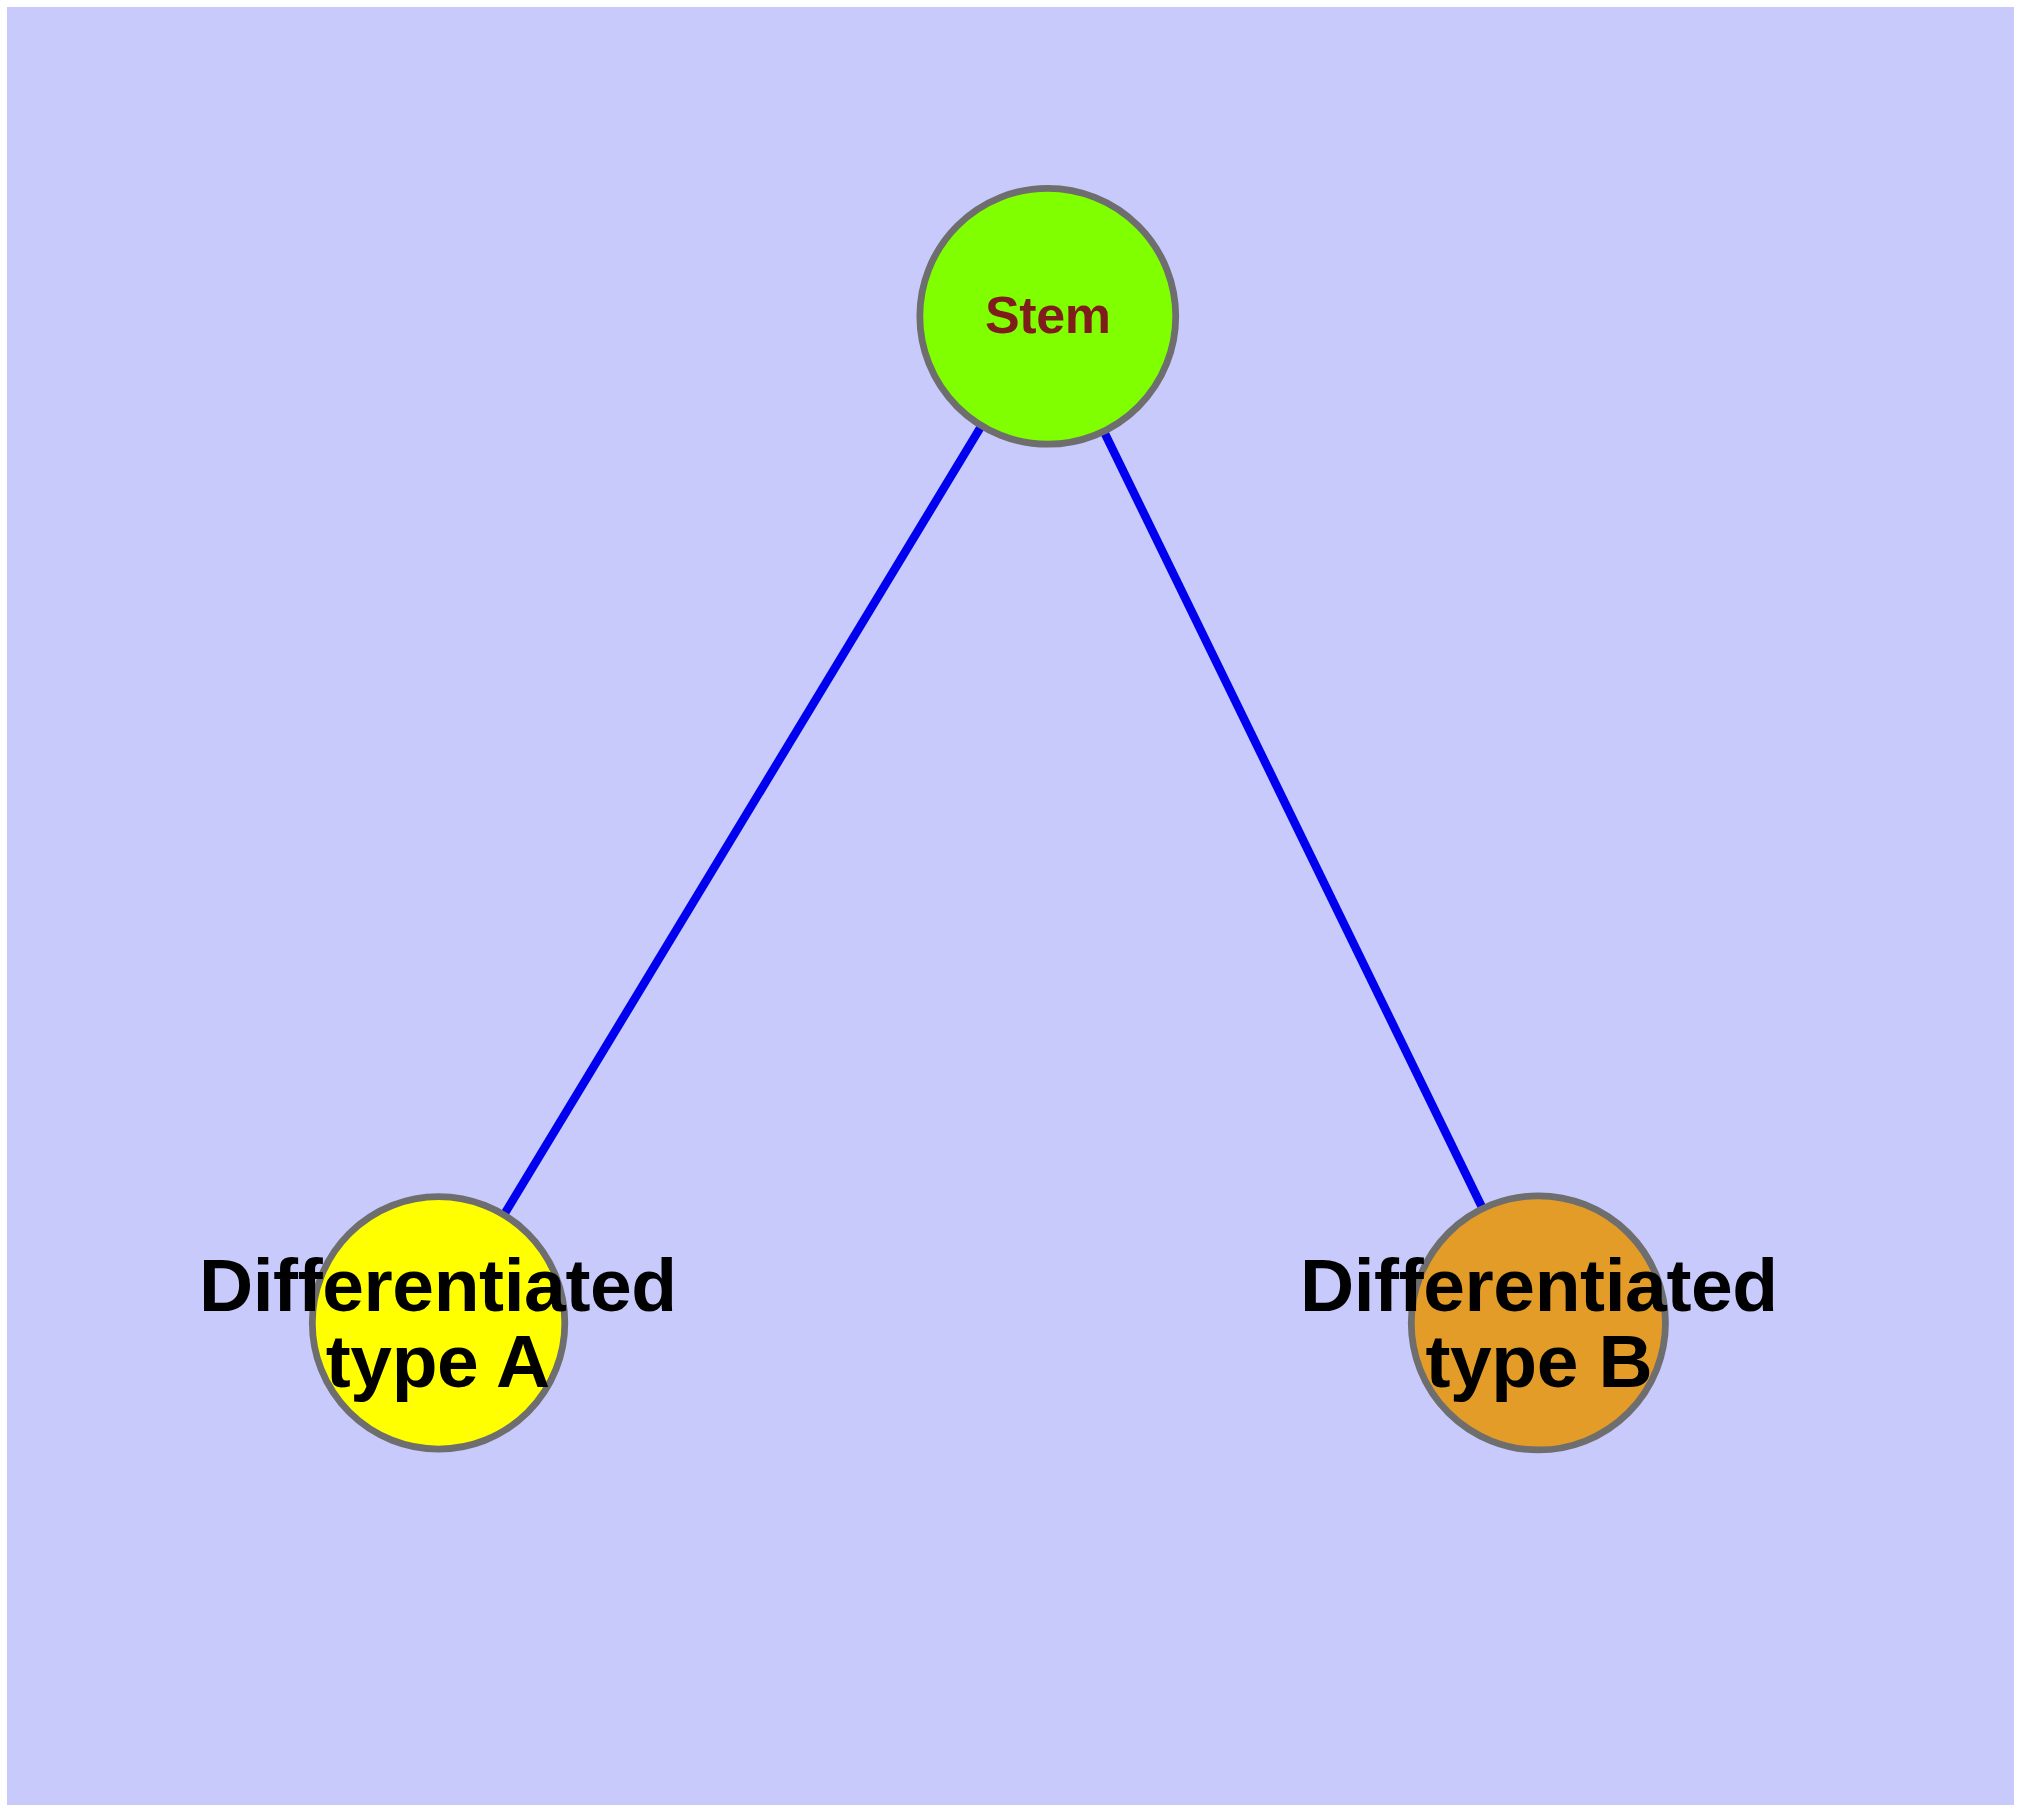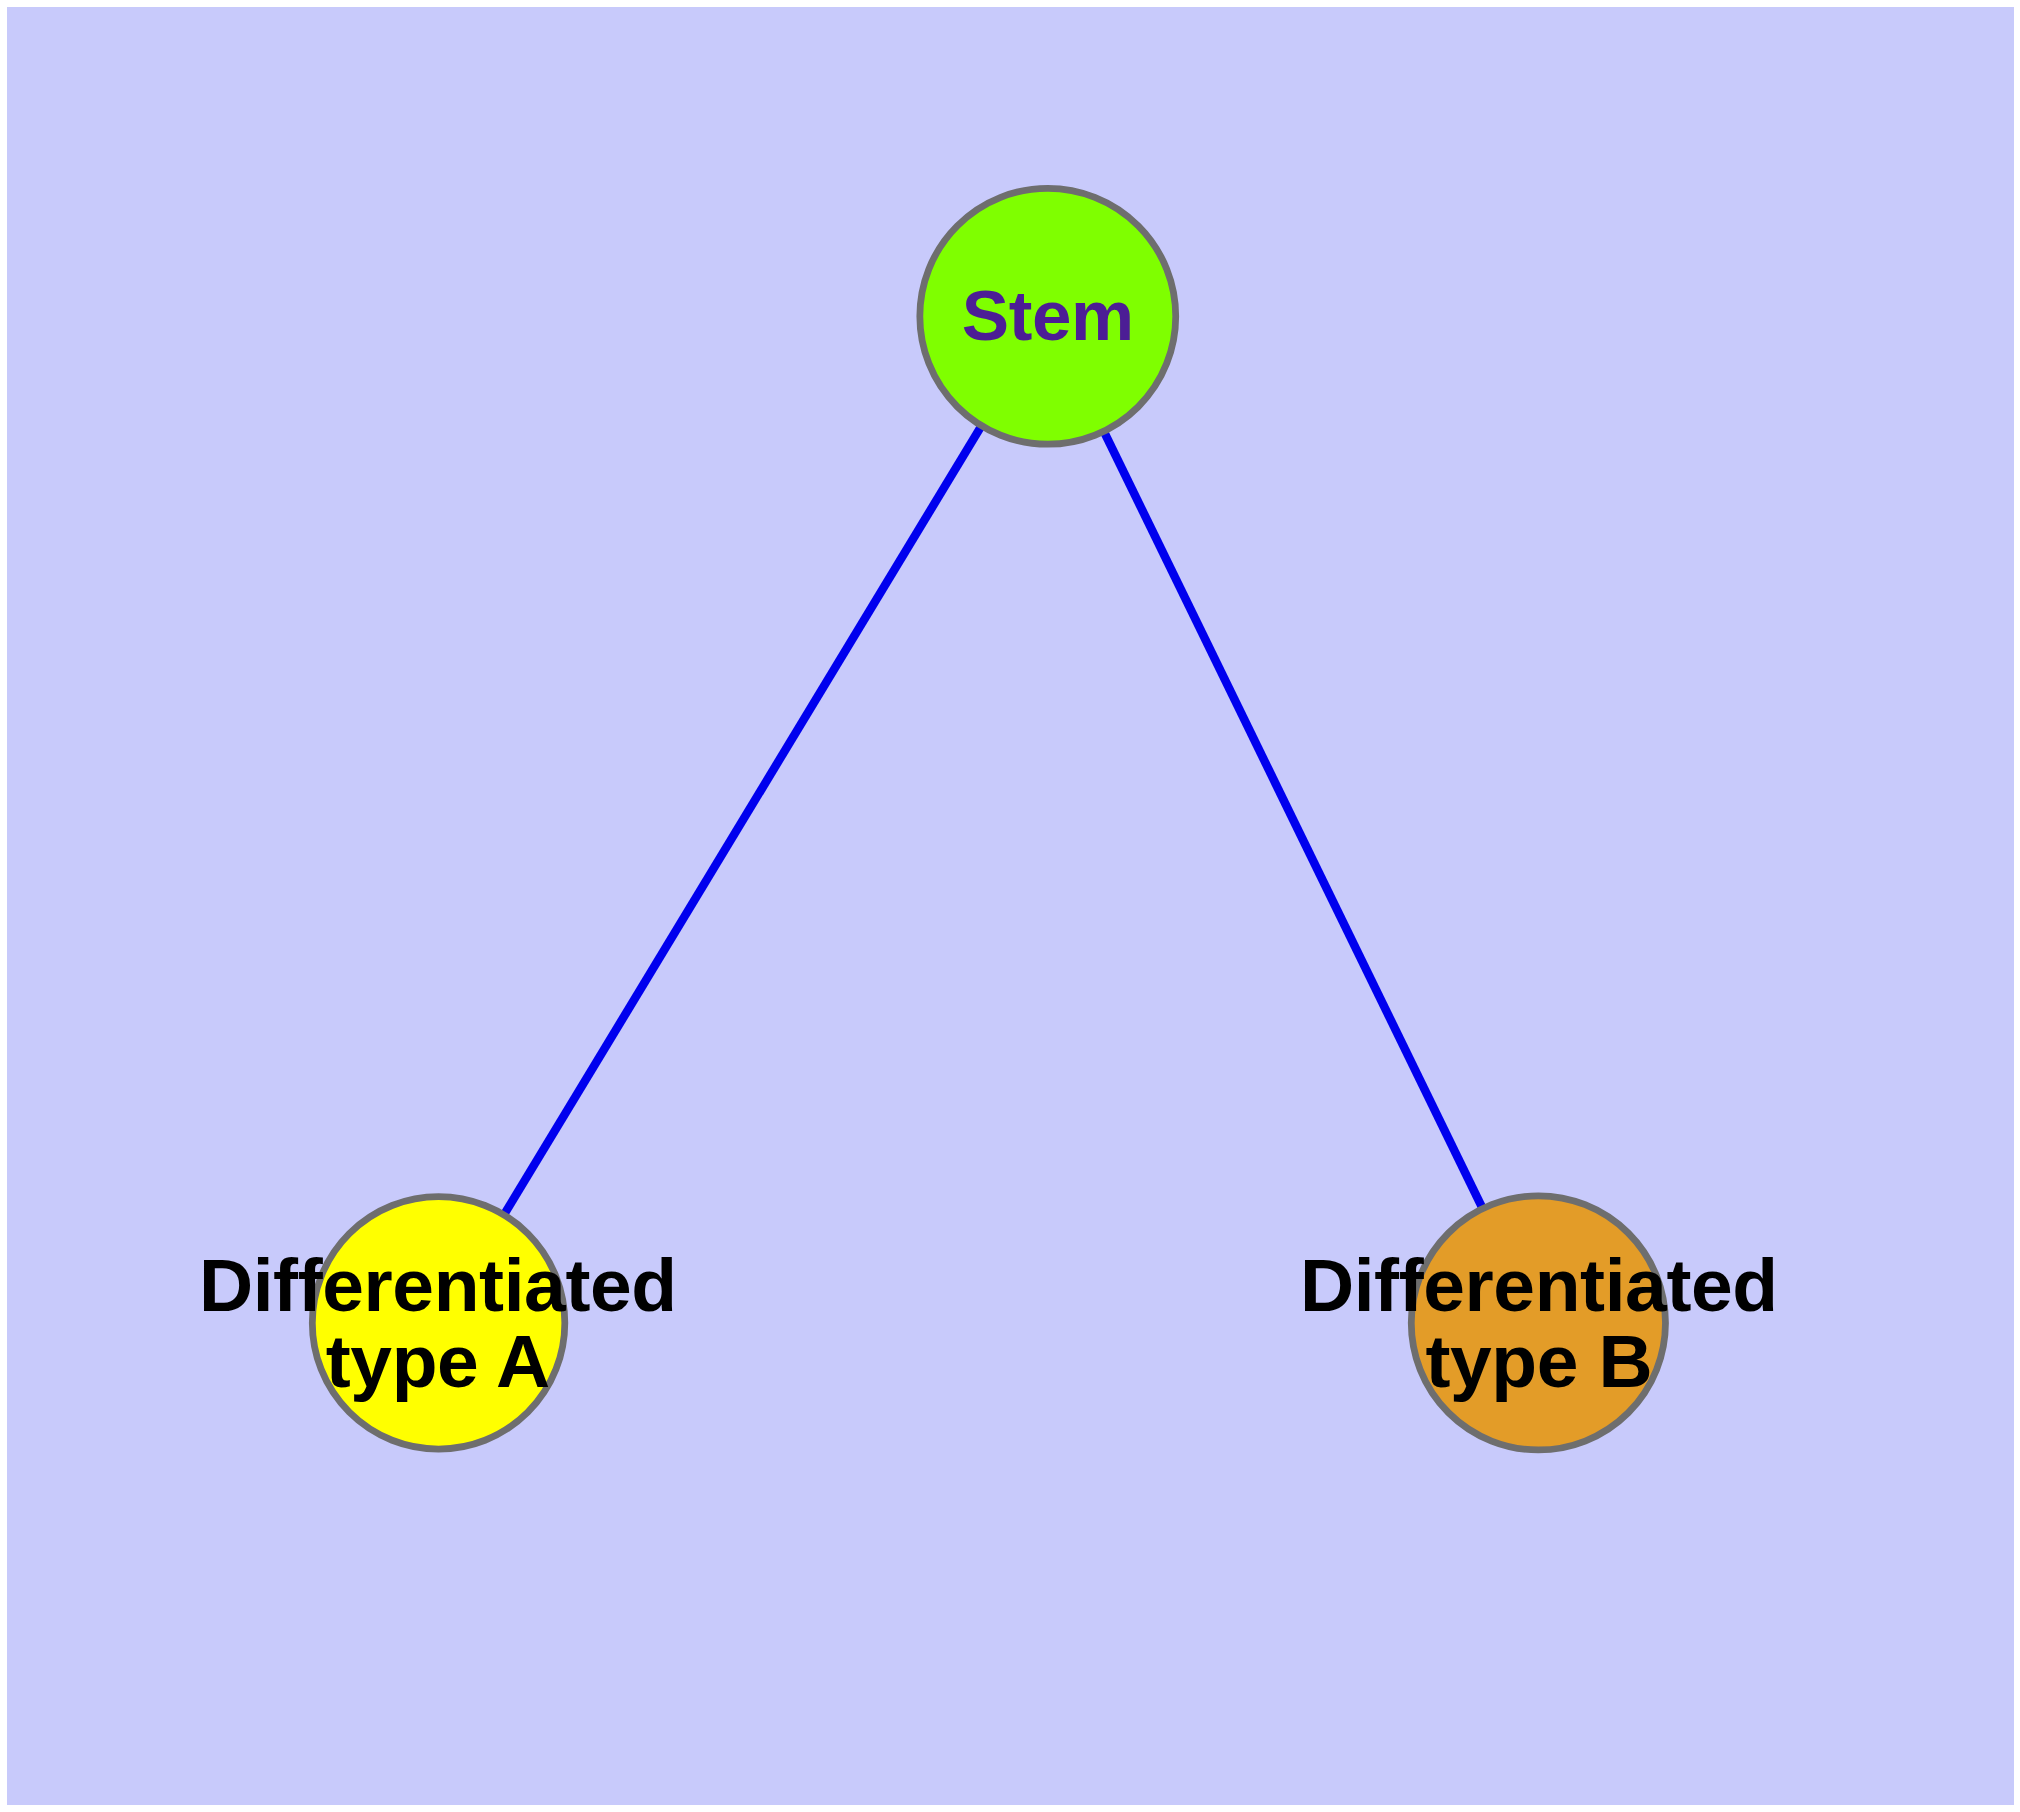--- a/index.html
+++ b/index.html
@@ -64,21 +64,21 @@
           <line x1="1295.0309124983464" y1="502.5349292712184" x2="1740.4071980408585" y2="1416.3639918351296" class="edge-line" stroke="#0000ee" stroke-width="10"></line>
         </g>
       <g id="nodes-layer">
           <circle cx="1228" cy="365" r="151" fill="#7fff00" stroke="#6e6e6e" stroke-width="8" class="node-circle"></circle>
           <circle cx="509" cy="1553" r="149" fill="#ffff00" stroke="#6e6e6e" stroke-width="8" class="node-circle"></circle>
           <circle cx="1807" cy="1553" r="150" fill="#e39c28" stroke="#6e6e6e" stroke-width="8" class="node-circle"></circle>
         </g>
     </svg>
 
     <div id="labels-layer">
-        <div class="node-label" style="left: 1041px; top: 309px; color: #4c1d95; font-size: 71px;">Stem</div>
+        <div class="node-label" style="left: 1041px; top: 309px; color: #7f1d1d; font-size: 52px;">Stem</div>
         <div class="node-label" style="left: 431px; top: 1316px; color: rgb(0, 0, 0); font-size: 75px;">Differentiated
 type A</div>
         <div class="node-label" style="left: 1532px; top: 1316px; color: rgb(0, 0, 0); font-size: 75px;">Differentiated
 type B</div>
       </div>
 
   </div>
 </div>
 
 

